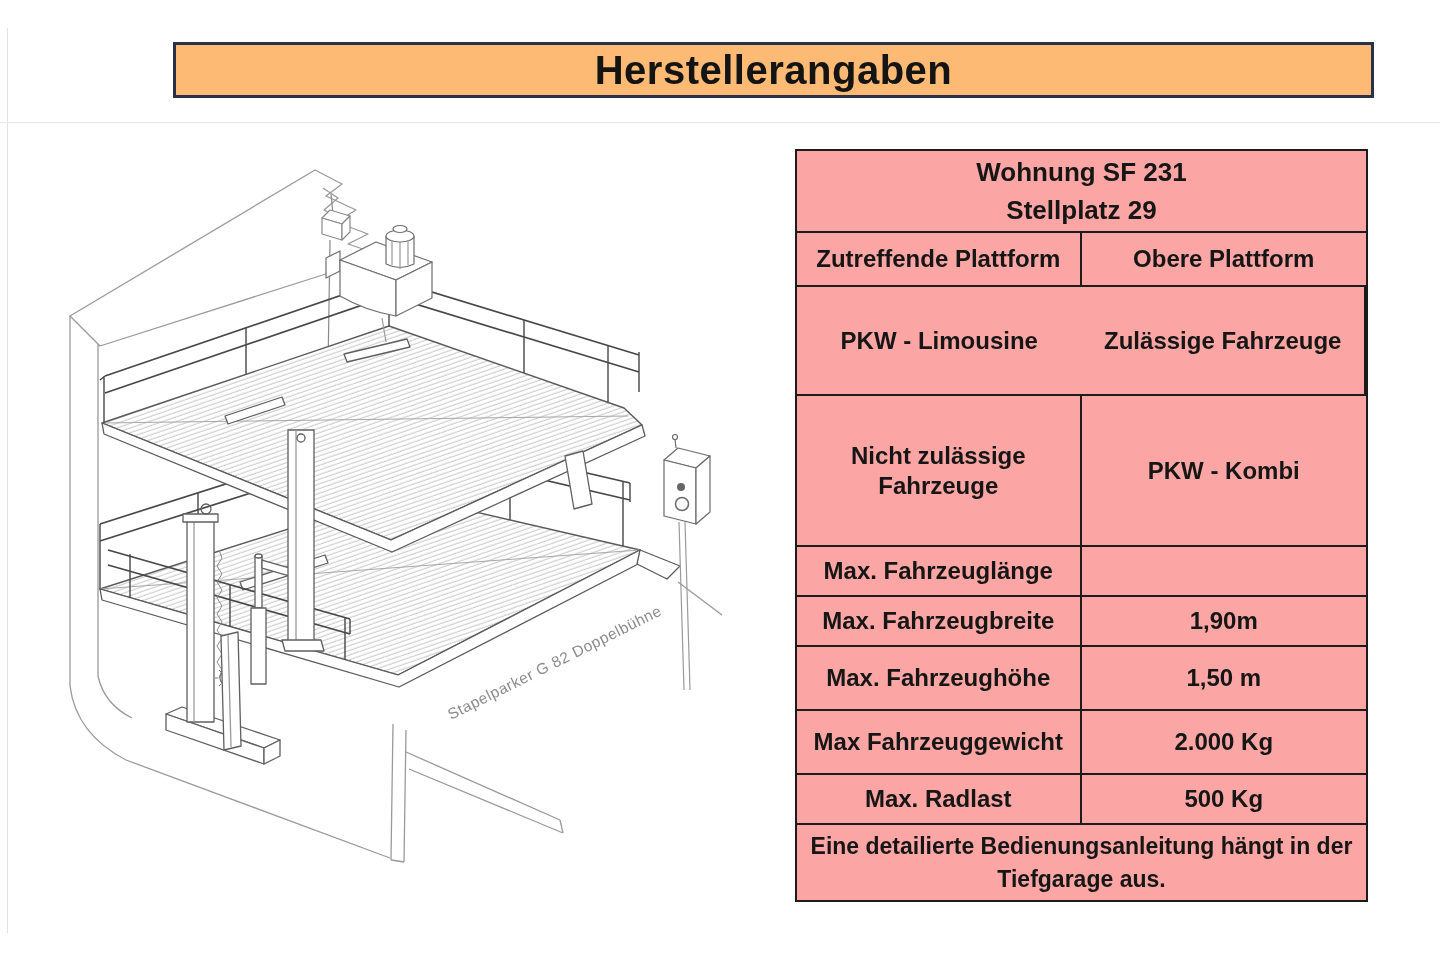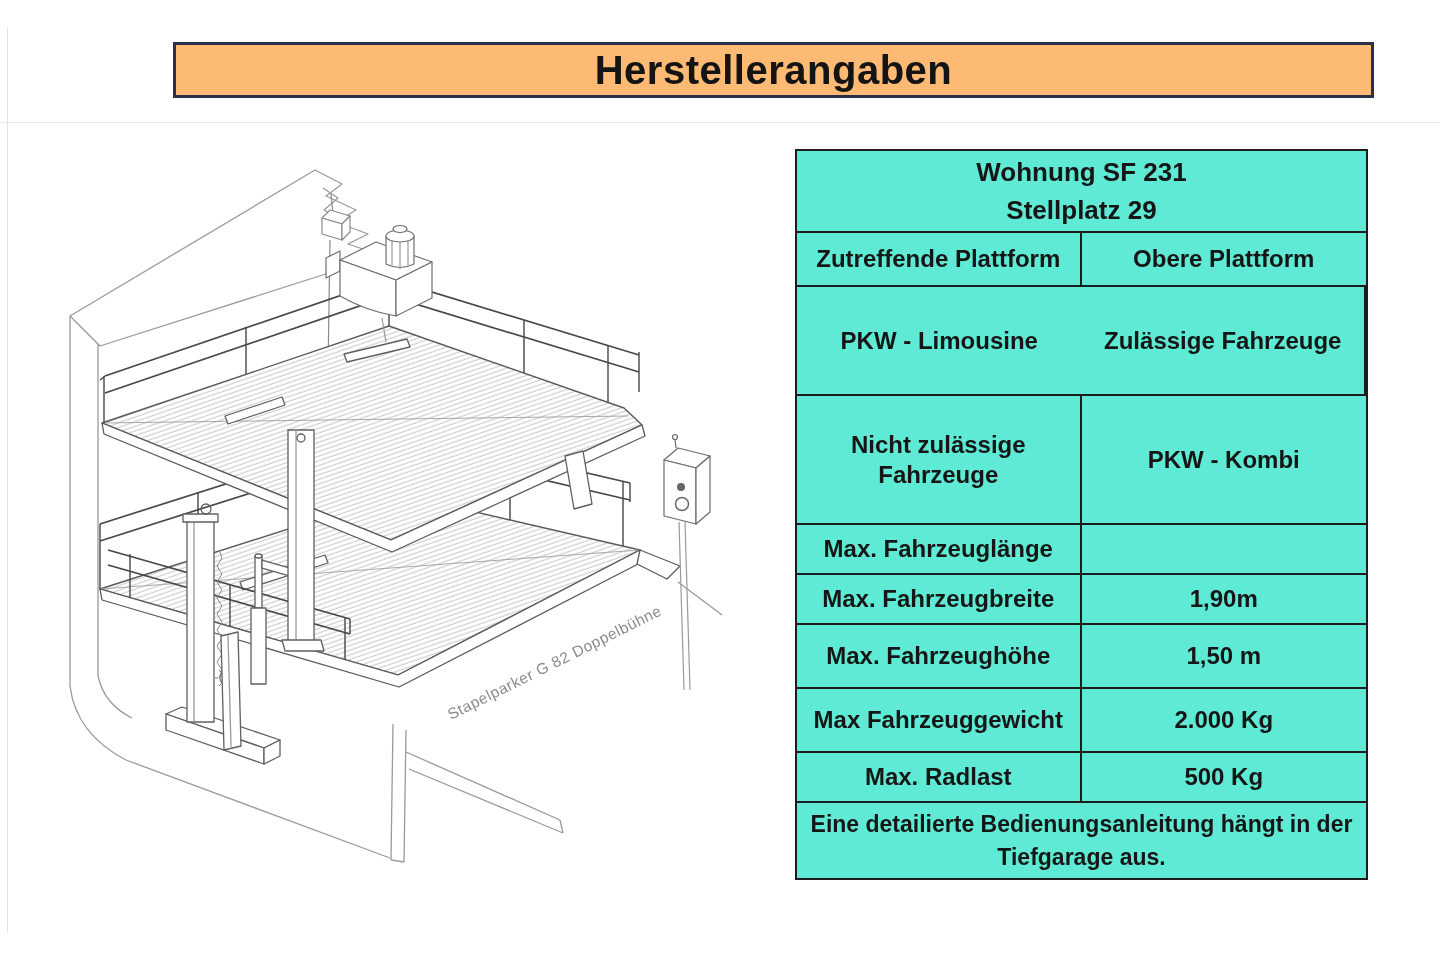--- a/index.html
+++ b/index.html
@@ -13,21 +13,21 @@
   .banner{
     position:absolute;left:173px;top:42px;width:1201px;height:56px;
     background:#fdba74;border:3px solid #283149;box-sizing:border-box;
     display:flex;align-items:center;justify-content:center;
   }
   .banner span{font-size:40px;font-weight:bold;color:#141414;letter-spacing:.5px;}
 
   figure.drawing{position:absolute;left:30px;top:130px;width:760px;height:830px;margin:0;}
 
   .info-table{
-    position:absolute;left:795px;top:149px;width:569px;background:#5eead4;
+    position:absolute;left:795px;top:149px;width:569px;background:#fca5a5;
     border:2px solid #1c1c1c;
   }
   .t-header{
     height:82px;border-bottom:2px solid #1c1c1c;box-sizing:border-box;
     display:flex;flex-direction:column;align-items:center;justify-content:center;
     font-size:26px;font-weight:bold;line-height:38px;text-align:center;
   }
   .t-row{
     display:grid;grid-template-columns:1fr 1fr;
     border-bottom:2px solid #1c1c1c;box-sizing:border-box;
@@ -175,21 +175,21 @@
   </div>
 
   <div class="t-row" style="height:54px">
     <div class="t-cell t-label">Zutreffende Plattform</div>
     <div class="t-cell">Obere Plattform</div>
   </div>
   <div class="t-row" style="height:109px">
     <div class="t-cell">PKW - Limousine</div>
     <div class="t-cell t-label">Zulässige Fahrzeuge</div>
   </div>
-  <div class="t-row" style="height:129px">
+  <div class="t-row" style="height:151px">
     <div class="t-cell t-label">Nicht zulässige Fahrzeuge</div>
     <div class="t-cell">PKW - Kombi</div>
   </div>
   <div class="t-row" style="height:50px">
     <div class="t-cell t-label">Max. Fahrzeuglänge</div>
   </div>
   <div class="t-row" style="height:50px">
     <div class="t-cell t-label">Max. Fahrzeugbreite</div>
     <div class="t-cell">1,90m</div>
   </div>

